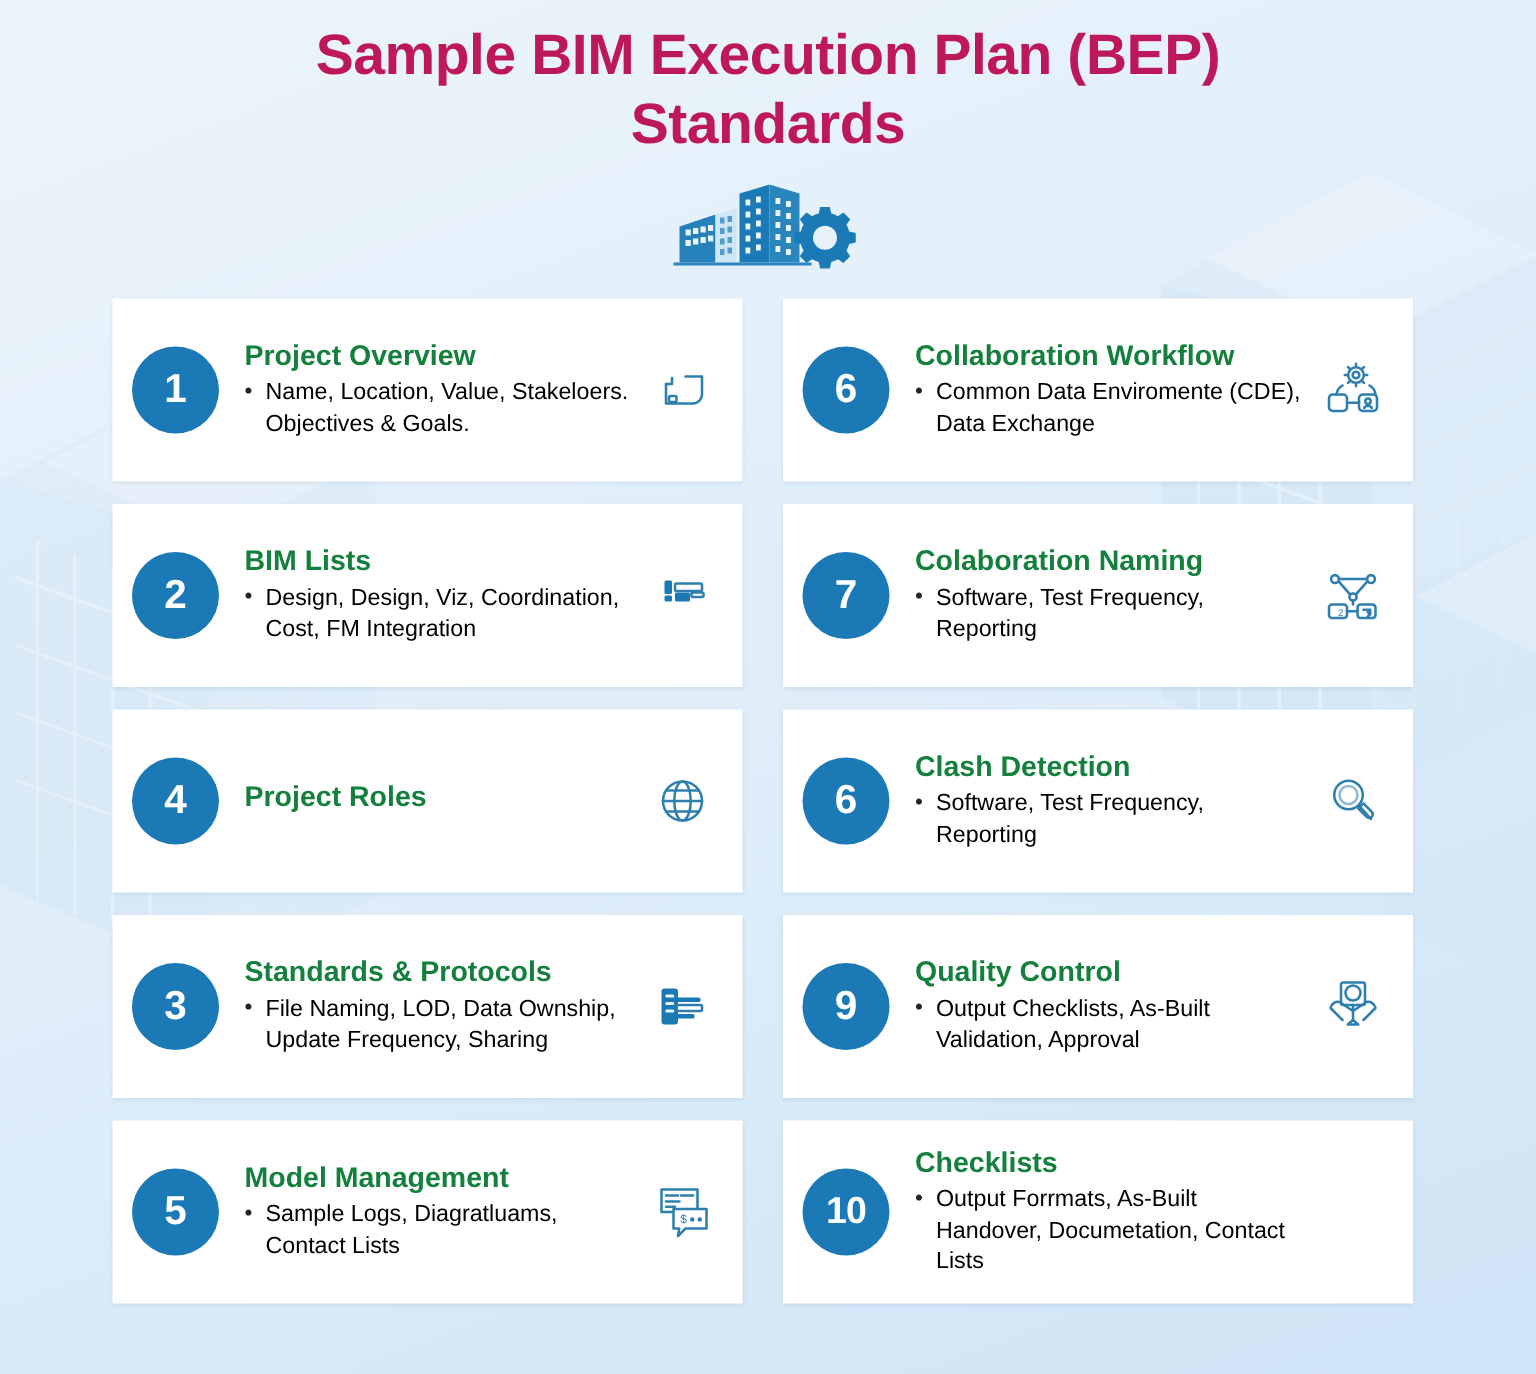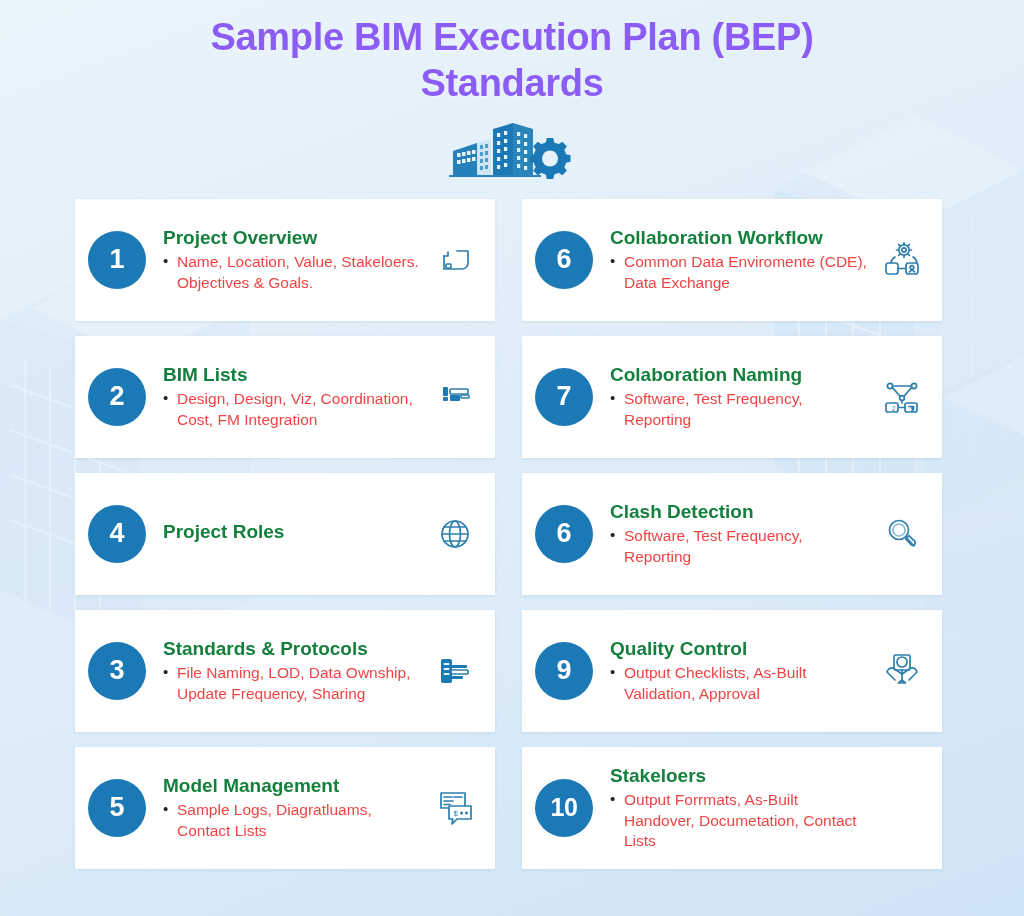--- a/index.html
+++ b/index.html
@@ -29,21 +29,21 @@
   #bg-right { right: -20px; top: 20px; }
   #bg-far-right { right: -120px; top: 280px; }
 
   
   .header {
     position: relative;
     padding-top: 14px;
     text-align: center;
   }
   .title {
-    color: #8b5cf6;
+    color: #be185d;
     font-size: 38px;
     font-weight: bold;
     line-height: 1.22;
     letter-spacing: -0.3px;
     text-shadow: 0 1px 1px rgba(255,255,255,0.6);
   }
   .header-icon {
     margin: 12px auto 0;
     width: 130px;
     height: 62px;
@@ -97,21 +97,21 @@
   .card-title {
     color: #15803d;
     font-size: 19px;
     font-weight: bold;
     line-height: 1.2;
     margin-bottom: 3px;
     white-space: nowrap;
   }
 
   .card-desc {
-    color: #ef4444;
+    color: #000000;
     font-size: 15.5px;
     line-height: 1.3;
     position: relative;
     padding-left: 14px;
   }
   .card-desc::before {
     content: "\2022";
     position: absolute;
     left: 0;
     top: -1px;
@@ -422,21 +422,21 @@
           <circle cx="28.5" cy="27" r="1.5"></circle>
           <circle cx="33.5" cy="27" r="1.5"></circle>
         </g>
       </svg>
     </div>
   </div>
 
   <div class="card">
     <div class="badge wide">10</div>
     <div class="card-body">
-      <div class="card-title">Stakeloers</div>
+      <div class="card-title">Checklists</div>
       <div class="card-desc">Output Forrmats, As-Built Handover, Documetation, Contact Lists</div>
     </div>
     <div class="card-icon">
       <svg width="40" height="40" viewBox="0 0 40 40"></svg>
     </div>
   </div>
 
 </div>
 
 </body></html>

